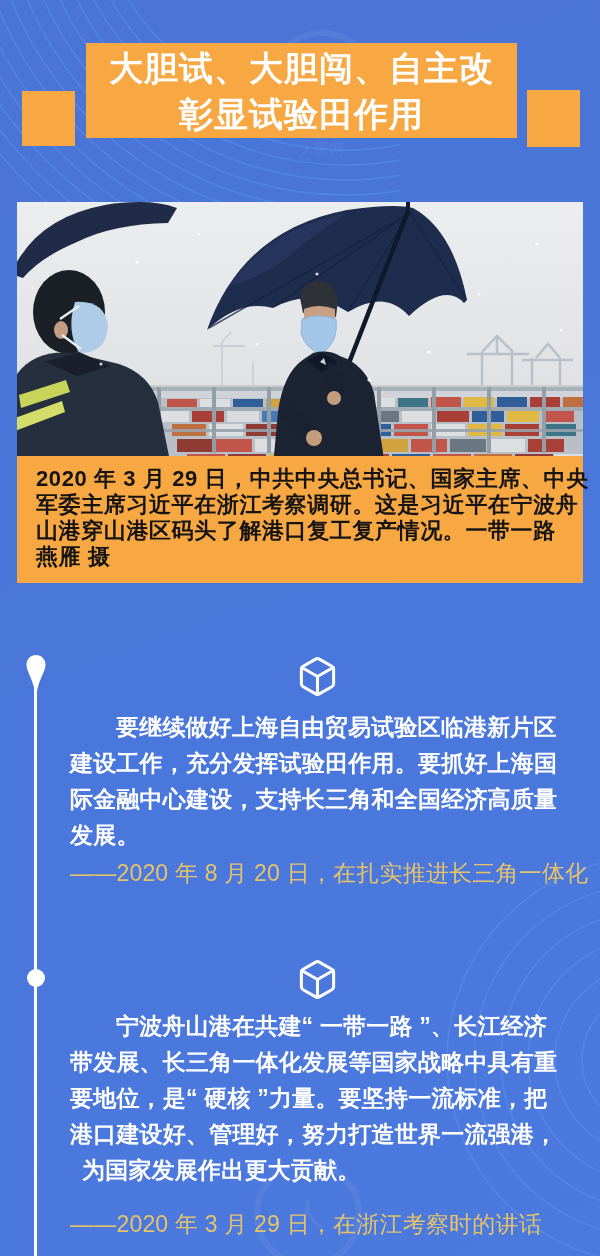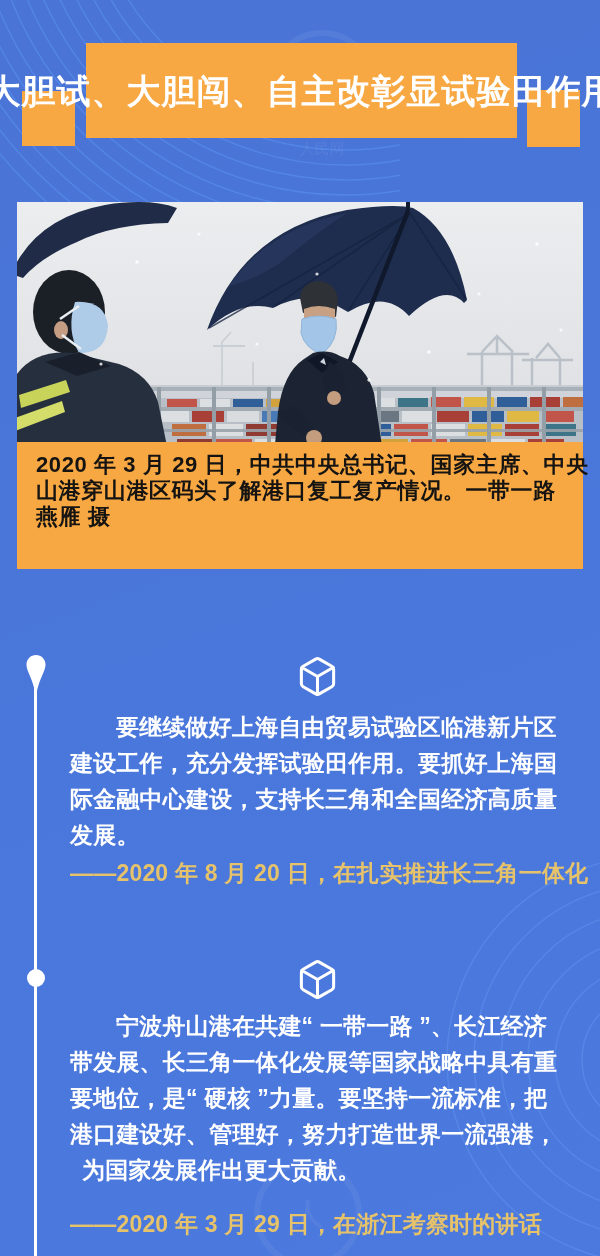--- a/index.html
+++ b/index.html
@@ -3,41 +3,41 @@
 <meta charset="utf-8">
 <style>
   html,body{margin:0;padding:0;}
   body{font-family:"Liberation Sans","DejaVu Sans",sans-serif;}
   .poster{position:relative;width:600px;height:1256px;overflow:hidden;
     background:linear-gradient(160deg,#4a74d6 0%,#4a77db 55%,#4b79de 100%);}
   .abs{position:absolute;}
   
   .sq{position:absolute;width:53px;height:55px;background:#F7A843;}
   .title-box{position:absolute;left:86px;top:43px;width:431px;height:95px;background:#F7A843;
-    display:flex;flex-direction:row;justify-content:center;align-items:center;}
+    display:flex;flex-direction:column;justify-content:center;align-items:center;}
   .title-line{color:#ffffff;font-size:34px;font-weight:900;line-height:46px;letter-spacing:1px;
     text-align:center;white-space:nowrap;}
   
   .photo{position:absolute;left:17px;top:202px;width:566px;height:264px;overflow:hidden;}
   
-  .caption{position:absolute;left:17px;top:442px;width:566px;height:127px;background:#F7A843;
+  .caption{position:absolute;left:17px;top:456px;width:566px;height:127px;background:#F7A843;
     box-sizing:border-box;padding:10px 19px 0 19px;}
   .caption-line{color:#151412;font-size:22px;font-weight:700;line-height:26px;
     letter-spacing:0.6px;white-space:nowrap;}
   
   .tl-line{position:absolute;left:34px;top:676px;width:3px;height:580px;background:#ffffff;}
   .tl-pin{position:absolute;left:26px;top:655px;}
   .tl-dot{position:absolute;left:27px;top:969px;width:18px;height:18px;border-radius:50%;background:#ffffff;}
   
   .cube{position:absolute;left:296px;width:43px;height:43px;}
   
   .qline{position:absolute;left:70px;color:#ffffff;font-size:23px;font-weight:700;
     line-height:36px;white-space:nowrap;letter-spacing:0.2px;}
   .qline.indent{padding-left:46px;}
-  .attr{position:absolute;left:70px;color:#E6C36A;font-size:23px;font-weight:700;
+  .attr{position:absolute;left:70px;color:#E6C36A;font-size:23px;font-weight:400;
     line-height:34px;white-space:nowrap;letter-spacing:0.2px;}
   
   .wm{position:absolute;opacity:0.055;color:#ffffff;text-align:center;pointer-events:none;}
   .wm .wm-ring{width:96px;height:96px;border:6px solid #ffffff;border-radius:50%;
     margin:0 auto 2px auto;display:flex;align-items:center;justify-content:center;
     font-size:30px;font-weight:900;}
   .wm .wm-cap{font-size:15px;font-weight:400;}
 </style>
 </head>
 <body>
@@ -245,20 +245,21 @@
         <circle cx="462" cy="92" r="1.6"></circle>
           <circle cx="240" cy="142" r="1.6"></circle>
           <circle cx="182" cy="32" r="1.6"></circle>
         <circle cx="544" cy="128" r="1.6"></circle>
       </g>
     </svg>
   </div>
 
   <div class="caption">
     <div class="caption-line">2020 年 3 月 29 日，中共中央总书记、国家主席、中央</div>
+    <div class="caption-line">军委主席习近平在浙江考察调研。这是习近平在宁波舟</div>
     <div class="caption-line">山港穿山港区码头了解港口复工复产情况。一带一路</div>
     <div class="caption-line">燕雁 摄</div>
   </div>
 
   <div class="tl-line"></div>
   <svg class="tl-pin" width="20" height="44" viewBox="0 0 20 44">
     <path d="M10 0 C15.3 0 19.5 4.2 19.5 9.5 C19.5 17 12.5 24 10 42 C7.5 24 0.5 17 0.5 9.5 C0.5 4.2 4.7 0 10 0 Z" fill="#ffffff"></path>
   </svg>
   <div class="tl-dot"></div>
 

